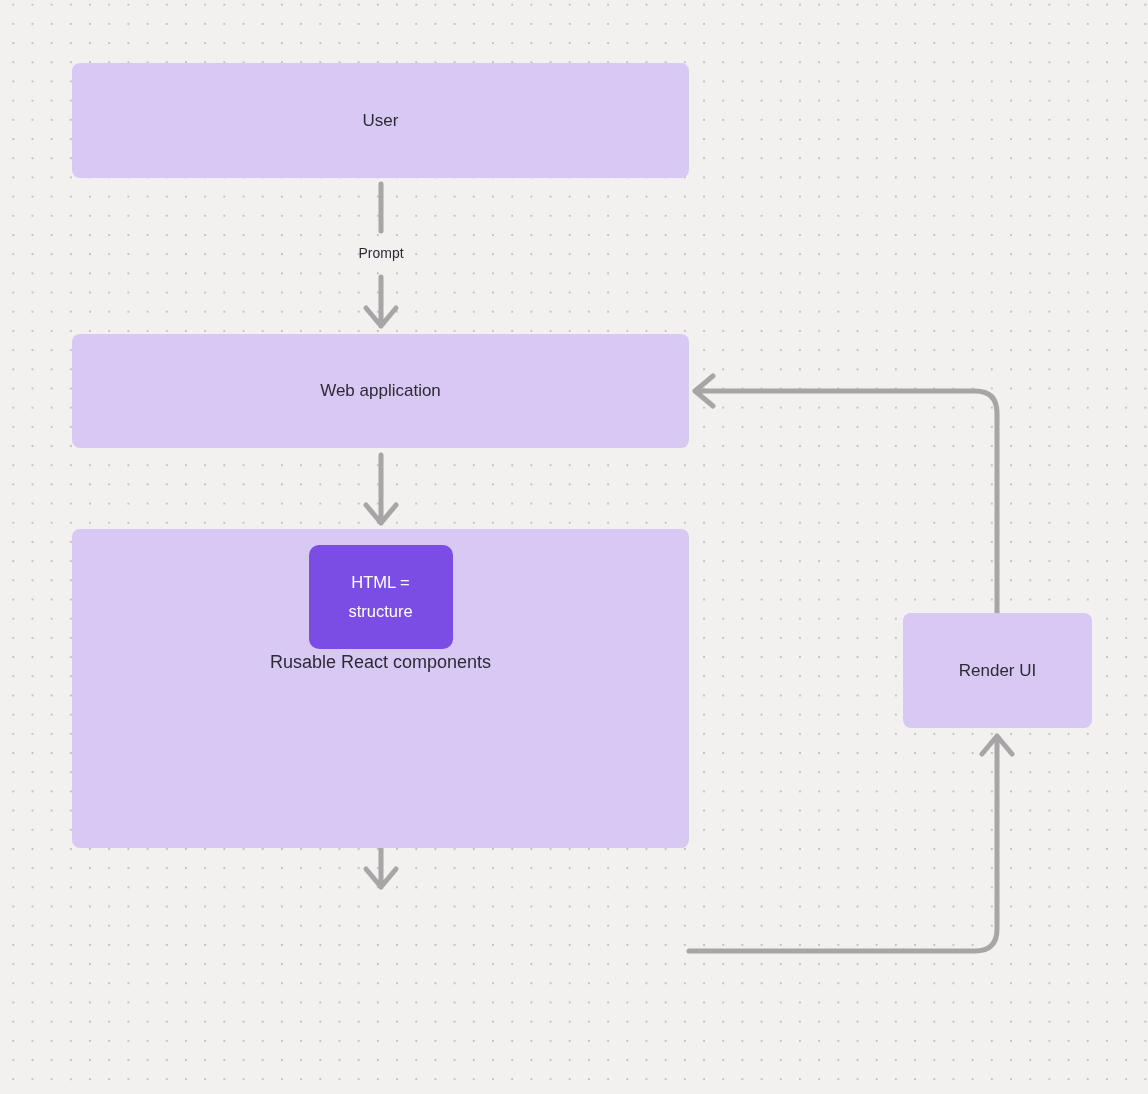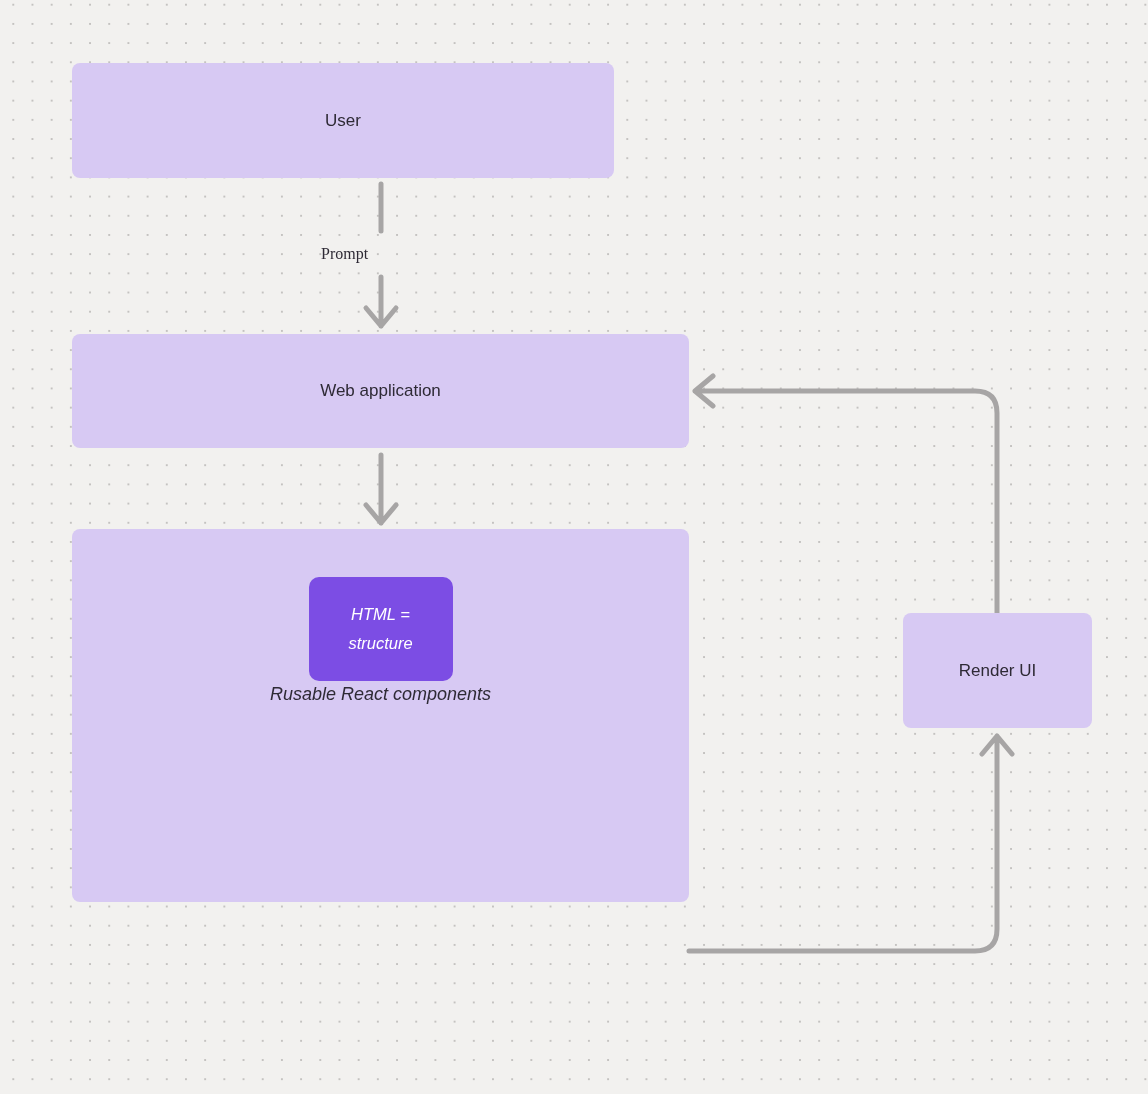--- a/index.html
+++ b/index.html
@@ -40,33 +40,32 @@
     text-align: center;
     box-sizing: border-box;
   }
   .node.light {
     background: #d7c9f3;
     border-radius: 8px;
     font-size: 17px;
     font-weight: 500;
     color: #2e2a35;
   }
-  .node-user        { left: 72px;  top: 63px;  width: 542px; height: 115px; justify-content: center; }
+  .node-user        { left: 72px;  top: 63px;  width: 617px; height: 115px; justify-content: center; }
   .node-webapp      { left: 72px;  top: 334px; width: 617px; height: 114px; }
   .node-vite        { left: 72px;  top: 893px; width: 617px; height: 115px; }
   .node-render-ui   { left: 903px; top: 613px; width: 189px; height: 115px; border-radius: 10px; }
 
   .node-group {
     position: absolute;
-    left: 72px; top: 529px; width: 617px; height: 373px;
+    left: 72px; top: 529px; width: 617px; height: 319px;
     background: #d7c9f3;
     border-radius: 8px;
     box-sizing: border-box;
-    padding-top: 48px;
-    font-style: italic;
+    padding-top: 16px;
   }
   .group-row {
     display: flex;
     justify-content: center;
     gap: 24px;
   }
   .node.dark {
     position: relative;
     width: 144px;
     height: 104px;
@@ -84,24 +83,24 @@
     font-size: 18px;
     font-weight: 500;
     line-height: 26px;
     color: #2e2a35;
   }
   .edge-label {
     position: absolute;
     left: 321px;
     top: 245px;
     width: 120px;
-    font-size: 16px;
+    text-align: center;
+    font-size: 14px;
     font-weight: 500;
     color: #2e2a35;
-    font-family: Liberation Serif, serif;
   }
 </style>
 </head>
 <body>
 
 <div class="canvas">
 
   <svg class="connectors" viewBox="0 0 1148 1094" aria-hidden="true">
     <path d="M381 184 L381 231"></path>
     <path d="M381 277 L381 326 M366 308 L381 326 L396 308"></path>

